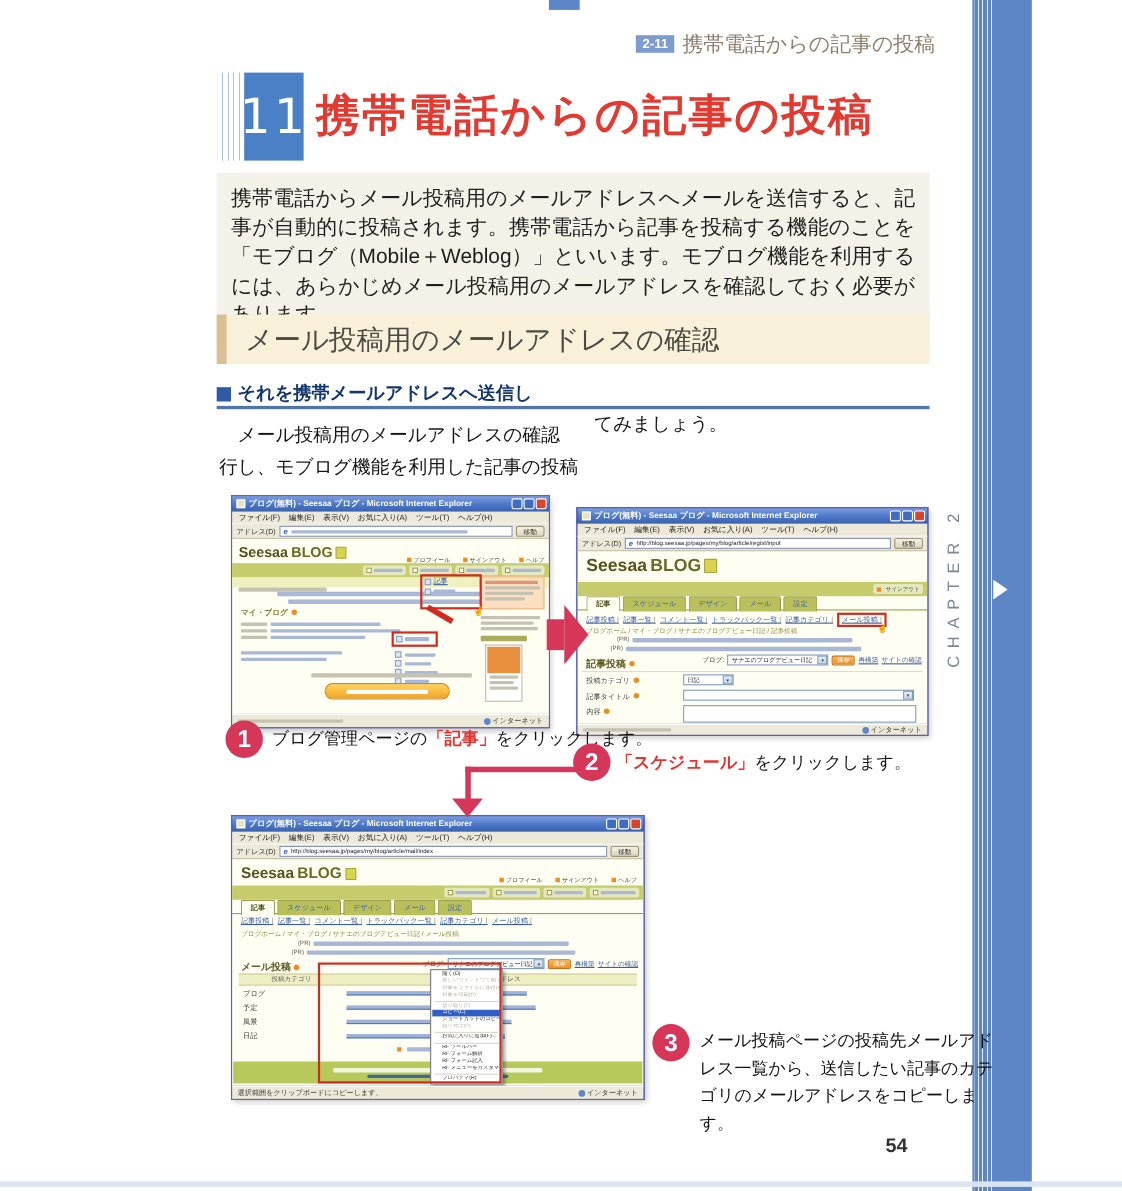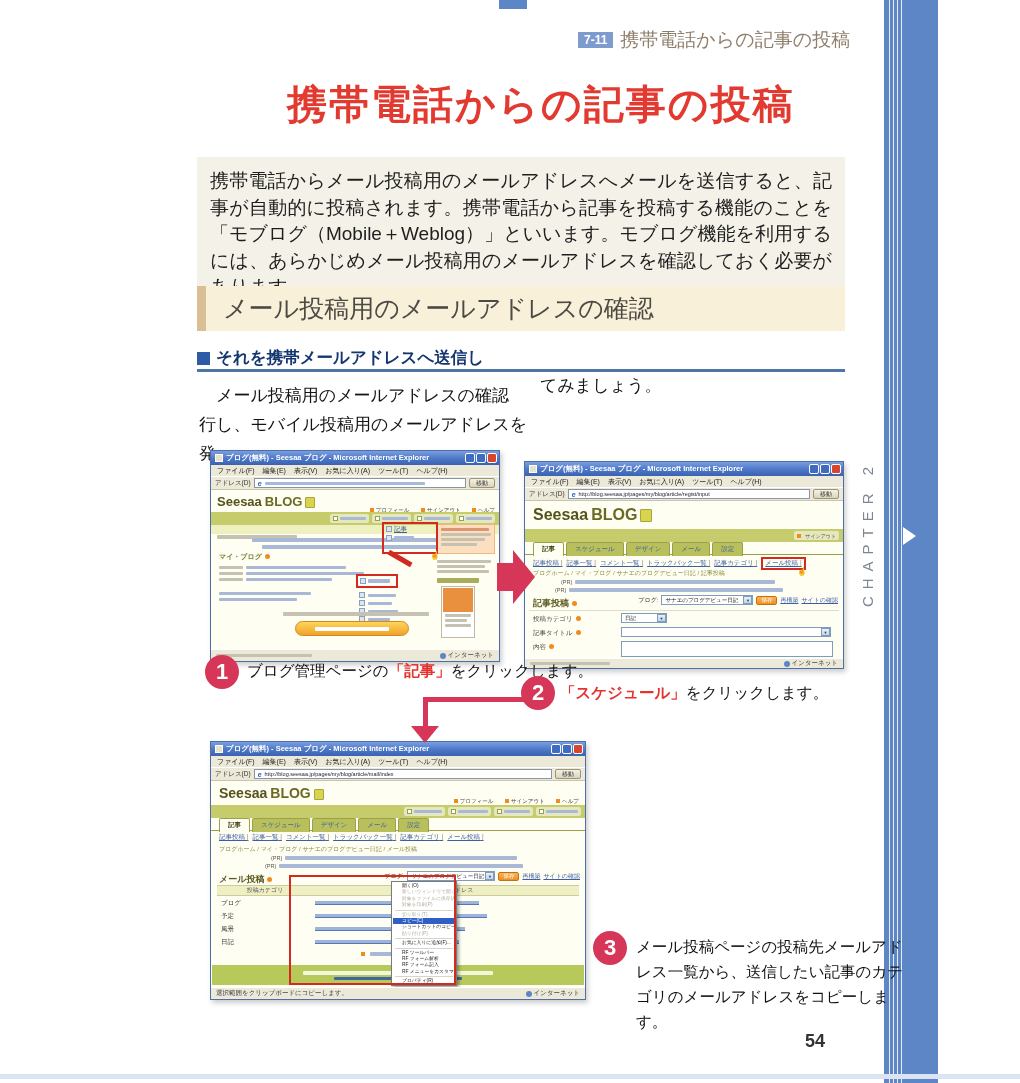--- a/index.html
+++ b/index.html
@@ -142,38 +142,42 @@
 
 <div class="page">
 
   <div class="band"></div>
   <div class="band-tri"></div>
   <div class="chapv">CHAPTER 2</div>
   <div class="top-mark"></div>
   <div class="bottom-edge"></div>
 
   <div class="rhead">
-    <span class="bdg">7-11</span>
+    <span class="bdg">2-11</span>
     <span class="rt">携帯電話からの記事の投稿</span>
   </div>
 
+  <div class="chblock">
+    <div class="chstr"></div>
+    <div class="chnum">11</div>
+  </div>
   <div class="h1">携帯電話からの記事の投稿</div>
 
   <div class="intro">携帯電話からメール投稿用のメールアドレスへメールを送信すると、記事が自動的に投稿されます。携帯電話から記事を投稿する機能のことを「モブログ（Mobile＋Weblog）」といいます。モブログ機能を利用するには、あらかじめメール投稿用のメールアドレスを確認しておく必要があります。</div>
 
   <div class="sec">メール投稿用のメールアドレスの確認</div>
   <div class="subsec">
     <span class="sq"></span>
     <span class="st">それを携帯メールアドレスへ送信し</span>
   </div>
   <div class="subrule"></div>
 
   <div class="btxt" style="left:199px;top:381px;width:340px;">
     <div>　メール投稿用のメールアドレスの確認</div>
-    <div>行し、モバイル投稿用のメールアドレスを発</div>
+    <div>行し、モブログ機能を利用した記事の投稿</div>
   </div>
   <div class="btxt" style="left:540px;top:371px;">てみましょう。</div>
 
   <div class="win" style="left:210px;top:450px;width:290px;height:212px;">
     <div class="wt">
       <span class="ico"></span>
       <span>ブログ(無料) - Seesaa ブログ - Microsoft Internet Explorer</span>
       <span class="sp"></span>
       <span class="wbtn"></span>
       <span class="wbtn"></span>

